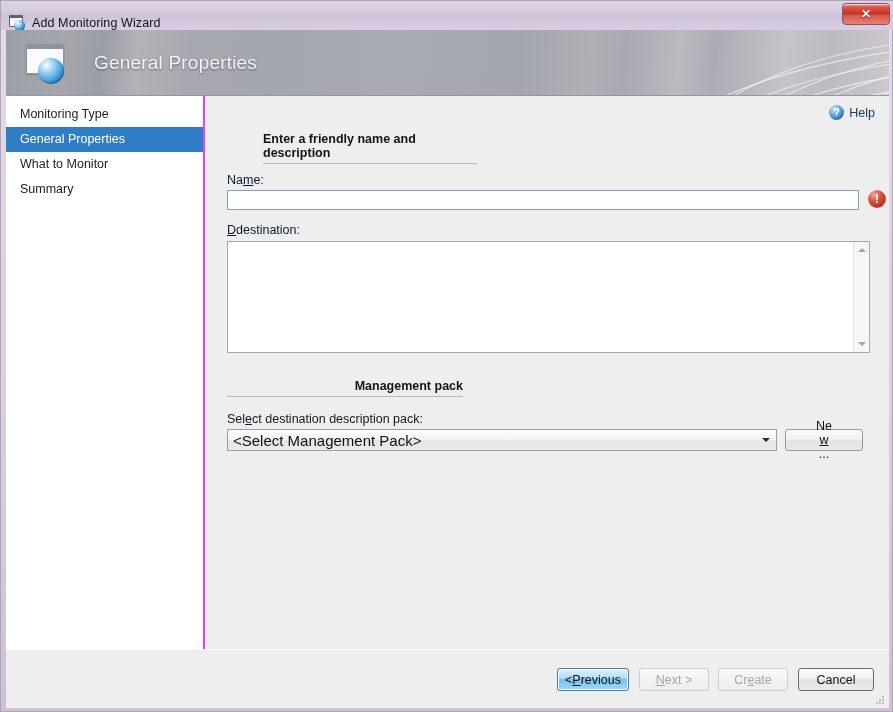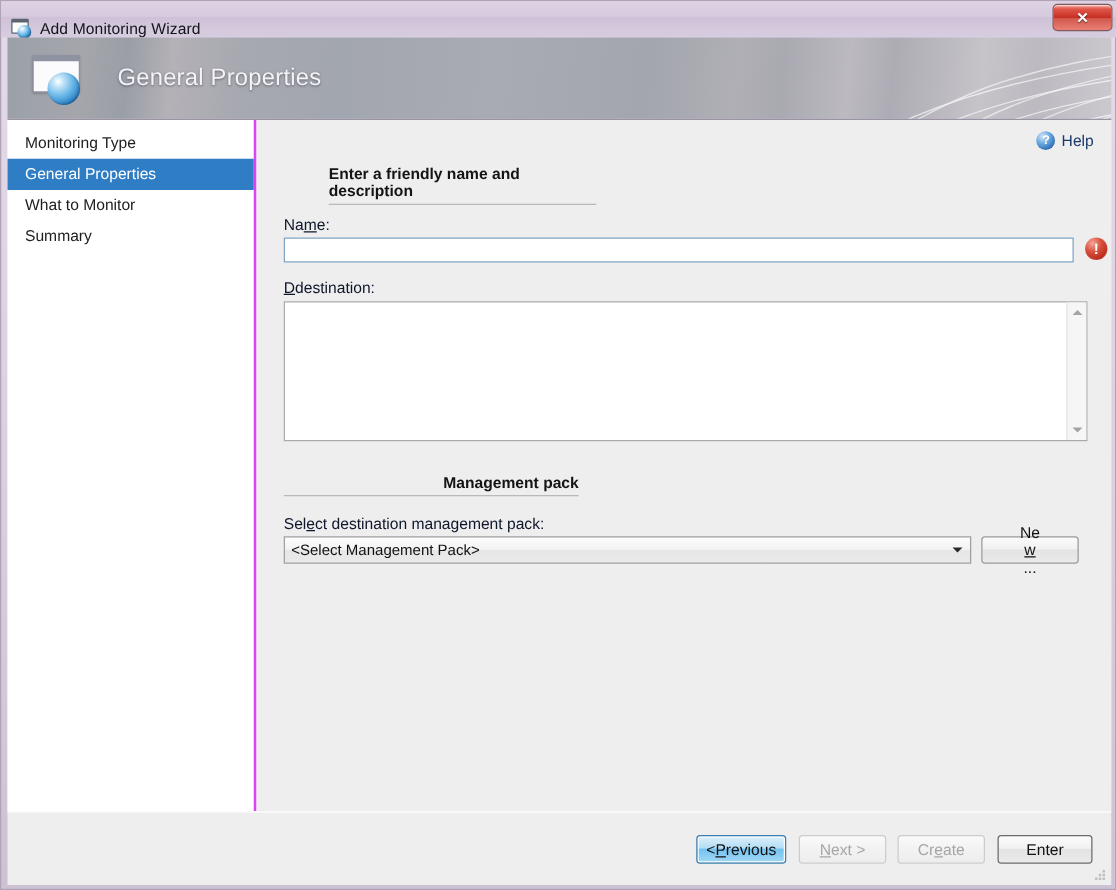--- a/index.html
+++ b/index.html
@@ -229,21 +229,21 @@
   }
   .tri.up { border-bottom: 4px solid #a3a3a3; }
   .tri.down { border-top: 4px solid #a3a3a3; }
 
   #mp-select {
     position: absolute;
     left: 21px; top: 333px;
     width: 550px; height: 22px;
     border: 1px solid #a0a0a0;
     background: linear-gradient(180deg,#fdfdfd 0%, #f2f2f2 48%, #e6e6e6 50%, #eaeaea 100%);
-    font-size: 12px; color: #111;
+    font-size: 15px; color: #111;
     display: flex; align-items: center;
     padding-left: 5px;
     cursor: pointer;
   }
   #mp-arrow-box {
     position: absolute; right: 1px; top: 1px;
     width: 18px; height: 18px;
     display: flex; align-items: center; justify-content: center;
   }
   #mp-arrow-box .tri {
@@ -388,21 +388,21 @@
               <div class="tri up"></div>
             </div>
           <div class="sb-arrow down">
               <div class="tri down"></div>
             </div>
         </div>
       </div>
 
       <div class="section-head" id="sec-mp">Management pack</div>
 
-      <div class="field-label" id="lbl-mp"><span>Sel</span><span class="mn">e</span><span>ct destination management pack:</span></div>
+      <div class="field-label" id="lbl-mp"><span>Sel</span><span class="mn">e</span><span>ct destination description pack:</span></div>
 
       <div id="mp-select">
         <span>&lt;Select Management Pack&gt;</span>
         <span id="mp-arrow-box">
             <span class="tri"></span>
           </span>
       </div>
 
       <div class="btn" id="mp-new" style="left:579px;top:333px;flex-direction:column;">
           <span>Ne</span>
@@ -426,21 +426,21 @@
         <span>ext &gt;</span>
       </div>
 
     <div class="btn disabled footer-btn" id="btn-create">
         <span>Cr</span>
         <span class="mn">e</span>
         <span>ate</span>
       </div>
 
     <div class="btn strong footer-btn" id="btn-cancel">
-        <span>Enter</span>
+        <span>Cancel</span>
       </div>
 
     <svg id="grip" viewBox="0 0 12 12">
       <g fill="#9a9a9a">
         <rect x="9" y="9" width="2" height="2"></rect>
           <rect x="6" y="9" width="2" height="2"></rect>
         <rect x="9" y="6" width="2" height="2"></rect>
           <rect x="3" y="9" width="2" height="2"></rect>
         <rect x="6" y="6" width="2" height="2"></rect>
           <rect x="9" y="3" width="2" height="2"></rect>

